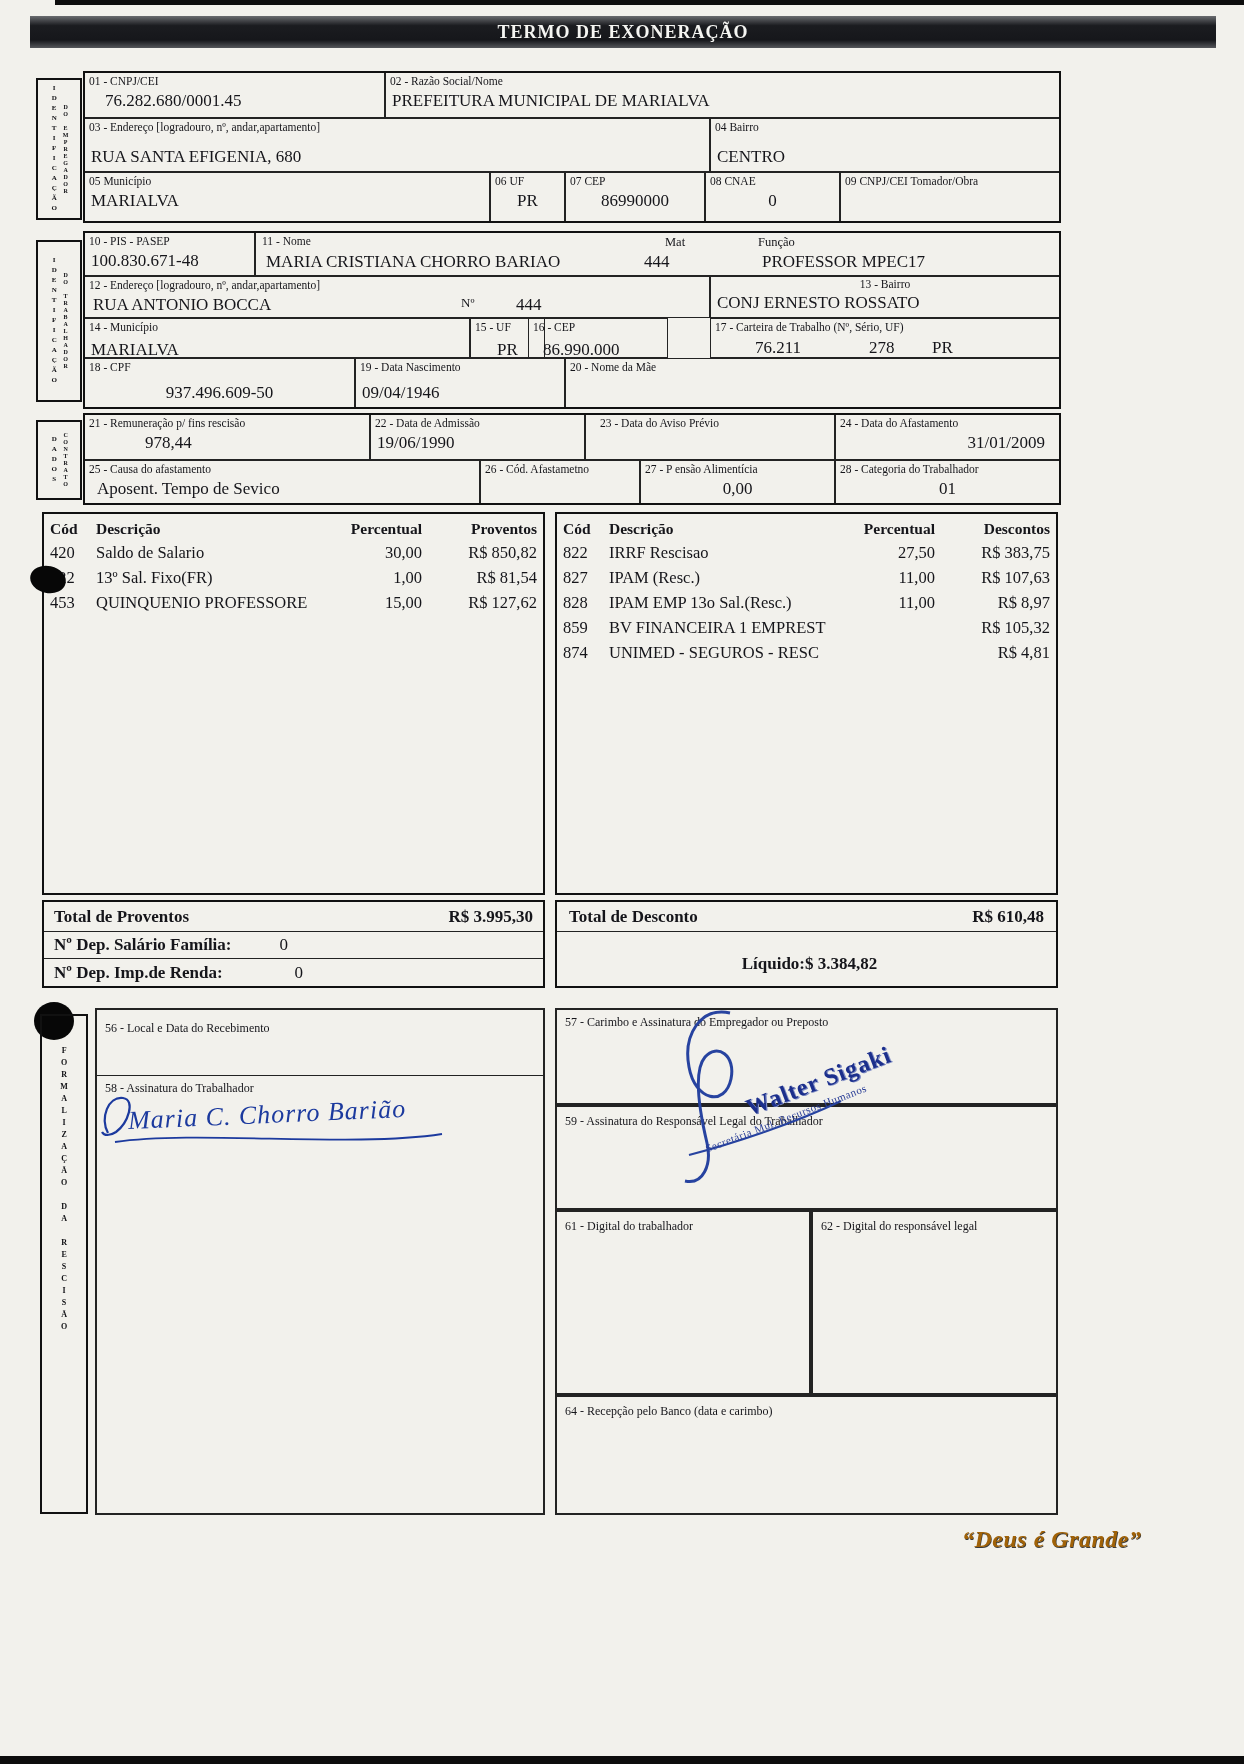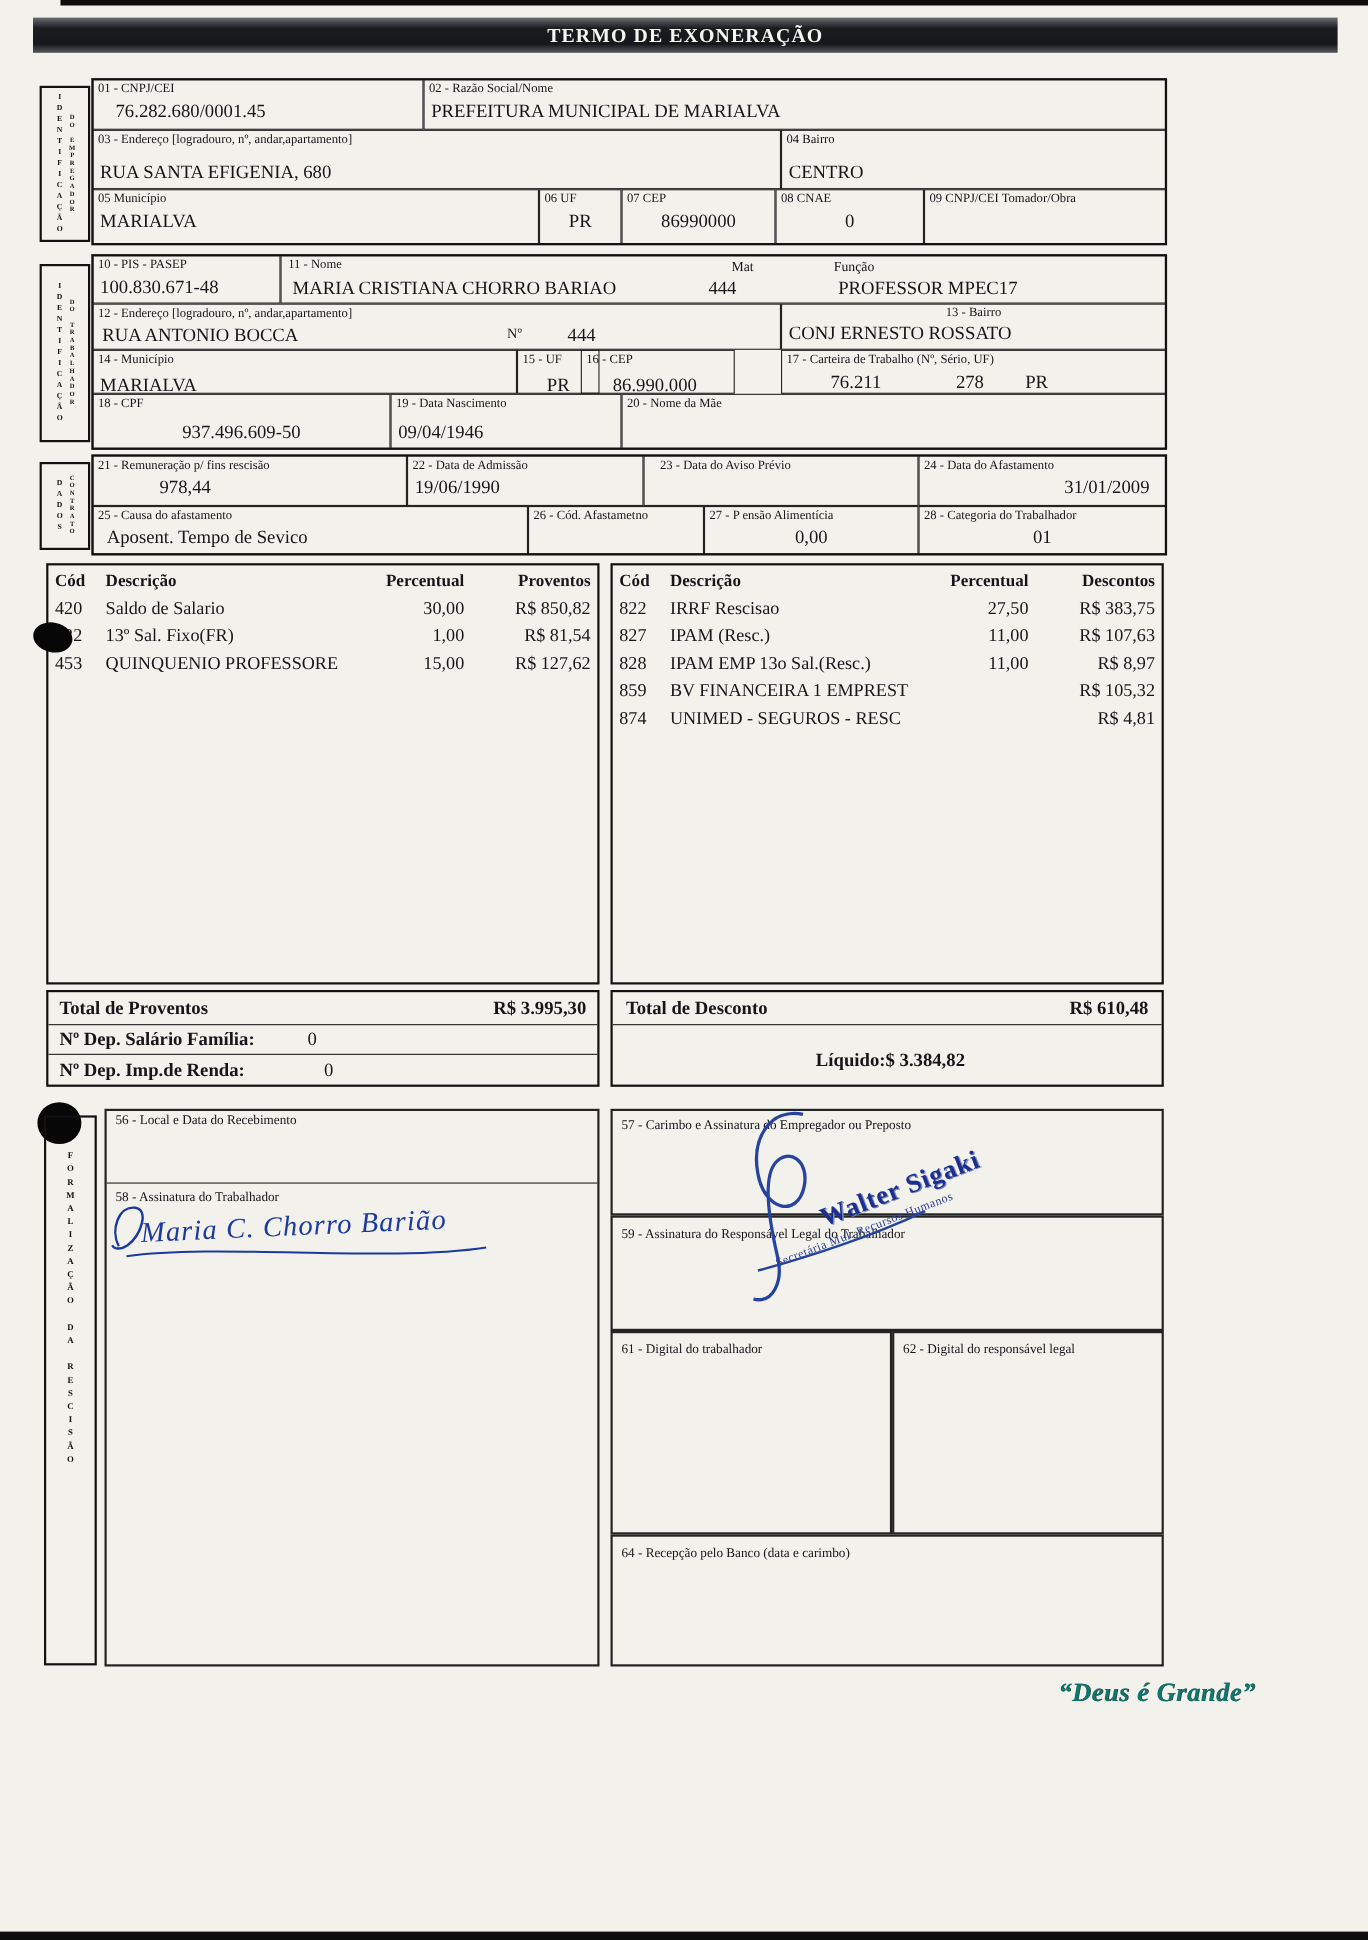--- a/index.html
+++ b/index.html
@@ -46,21 +46,21 @@
   .stamp-name {
     position:absolute; color:#1c2f8c; font-weight:bold; font-size:24px; white-space:nowrap;
     transform:rotate(-21deg); letter-spacing:1px; text-shadow:1px 1px 0 #7d8bc4;
   }
   .stamp-role {
     position:absolute; color:#2b3f97; font-size:11px; white-space:nowrap;
     transform:rotate(-21deg); letter-spacing:.5px;
   }
   .motto {
     position:absolute; font-weight:bold; font-style:italic; font-size:24px;
-    color:#0f766e; letter-spacing:.5px; text-shadow:.6px .6px 0 #3a3a3a;
+    color:#a16207; letter-spacing:.5px; text-shadow:.6px .6px 0 #3a3a3a;
   }
   svg.sig { position:absolute; overflow:visible; }
 </style>
 </head>
 <body>
 
 <div class="page">
 
   <div class="scan-edge" style="left:55px;top:0;width:1189px;height:5px"></div>
   <div class="scan-edge" style="left:0;top:1756px;width:1244px;height:8px"></div>
@@ -142,21 +142,21 @@
   <div class="cell" style="left:84px;top:318px;width:386px;height:40px">
     <div class="lbl">14 - Município</div>
     <div class="val" style="margin-top:3px">MARIALVA</div>
   </div>
   <div class="cell" style="left:470px;top:318px;width:75px;height:40px">
     <div class="lbl">15 - UF</div>
     <div class="val ctr" style="margin-top:3px">PR</div>
   </div>
   <div class="cell" style="left:528px;top:318px;width:140px;height:40px">
     <div class="lbl">16 - CEP</div>
-    <div class="val" style="margin-top:3px;padding-left:28px">86.990.000</div>
+    <div class="val" style="margin-top:3px;padding-left:14px">86.990.000</div>
   </div>
   <div class="cell" style="left:710px;top:318px;width:350px;height:40px">
     <div class="lbl">17 - Carteira de Trabalho (Nº, Sério, UF)</div>
     <div class="val abs" style="left:38px;top:18px">76.211</div>
     <div class="val abs" style="left:152px;top:18px">278</div>
     <div class="val abs" style="left:215px;top:18px">PR</div>
   </div>
   <div class="cell" style="left:84px;top:358px;width:271px;height:50px">
     <div class="lbl">18 - CPF</div>
     <div class="val ctr" style="margin-top:6px">937.496.609-50</div>
@@ -301,21 +301,21 @@
     <span>Líquido</span>
     <span>:$ 3.384,82</span>
   </div>
 
   <div class="blob" style="left:34px;top:1002px;width:40px;height:38px"></div>
   <div class="vstrip" style="left:40px;top:1014px;width:48px;height:500px;align-items:flex-start;padding-top:30px">
     <span class="vtext big">FORMALIZAÇÃO DA RESCISÃO</span>
   </div>
 
   <div class="cell" style="left:95px;top:1008px;width:450px;height:507px;border-width:2px">
-    <div class="lbl" style="padding:2px 8px;font-size:12px">56 - Local e Data do Recebimento</div>
+    <div class="lbl" style="padding:12px 8px;font-size:12px">56 - Local e Data do Recebimento</div>
     <div class="abs" style="left:0;top:65px;width:446px;border-top:1px solid #222"></div>
     <div class="lbl abs" style="left:4px;top:70px;font-size:12px">58 - Assinatura do Trabalhador</div>
   </div>
   <svg class="sig" style="left:98px;top:1088px" width="70" height="55" viewBox="0 0 70 55">
     <path d="M10,45 C2,30 10,8 25,10 C38,12 30,35 18,44 C12,48 6,48 4,44" fill="none" stroke="#1c3a9e" stroke-width="2.2"></path>
   </svg>
   <div class="sig-worker" style="left:128px;top:1100px">Maria C. Chorro Barião</div>
   <svg class="sig" style="left:110px;top:1128px" width="340" height="22" viewBox="0 0 340 22">
     <path d="M5,14 C90,2 240,20 332,6" fill="none" stroke="#1c3a9e" stroke-width="1.8"></path>
   </svg>

